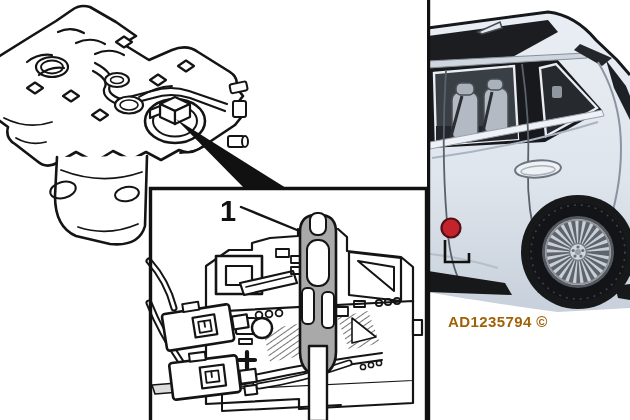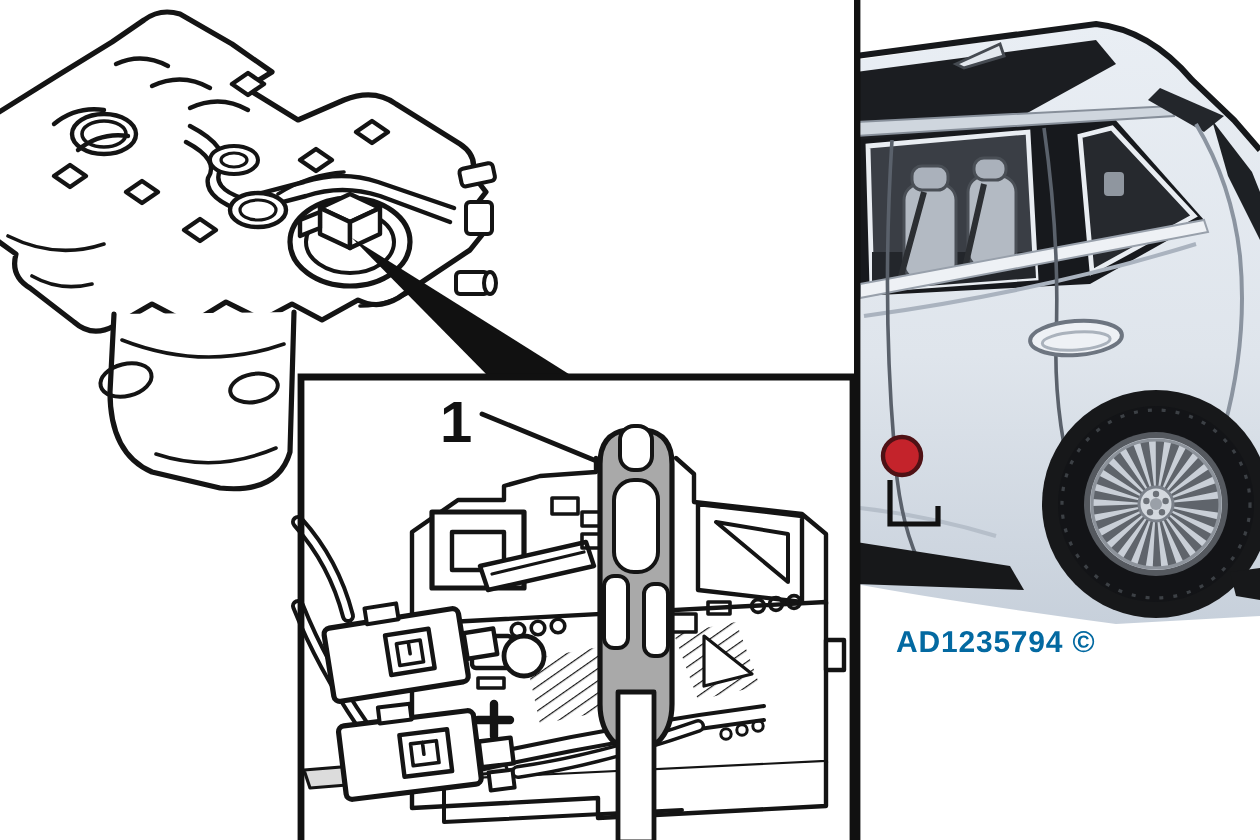--- a/index.html
+++ b/index.html
@@ -1,20 +1,20 @@
 <!DOCTYPE html>
 <html><head>
 <meta charset="utf-8">
 <style>
   html,body{margin:0;padding:0;background:#fff;}
   #stage{position:relative;width:630px;height:420px;background:#ffffff;overflow:hidden;
          font-family:"Liberation Sans", sans-serif;}
   #stage svg{position:absolute;left:0;top:0;width:630px;height:420px;}
   .caption{position:absolute;left:448px;top:313px;font-size:15px;font-weight:bold;
-           color:#0369a1;letter-spacing:.4px;white-space:nowrap;}
+           color:#a16207;letter-spacing:.4px;white-space:nowrap;}
   .callout-num{font-family:"Liberation Sans", sans-serif;font-weight:bold;font-size:29px;fill:#111;}
 </style>
 </head>
 <body>
 
 <div id="stage">
 <svg viewBox="0 0 630 420">
   <defs>
     <pattern id="hatch" patternUnits="userSpaceOnUse" width="5" height="5" patternTransform="rotate(55)">
       <line x1="0" y1="0" x2="0" y2="5" stroke="#141414" stroke-width="1.2"></line>

